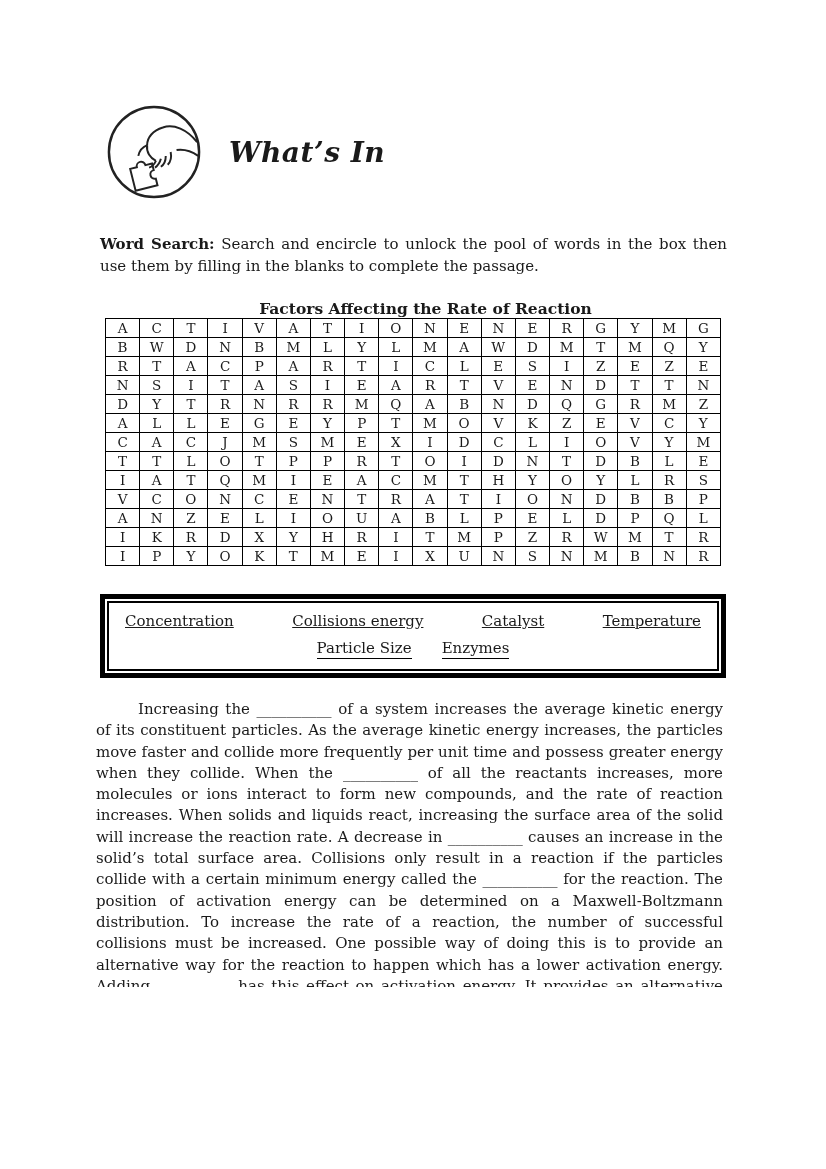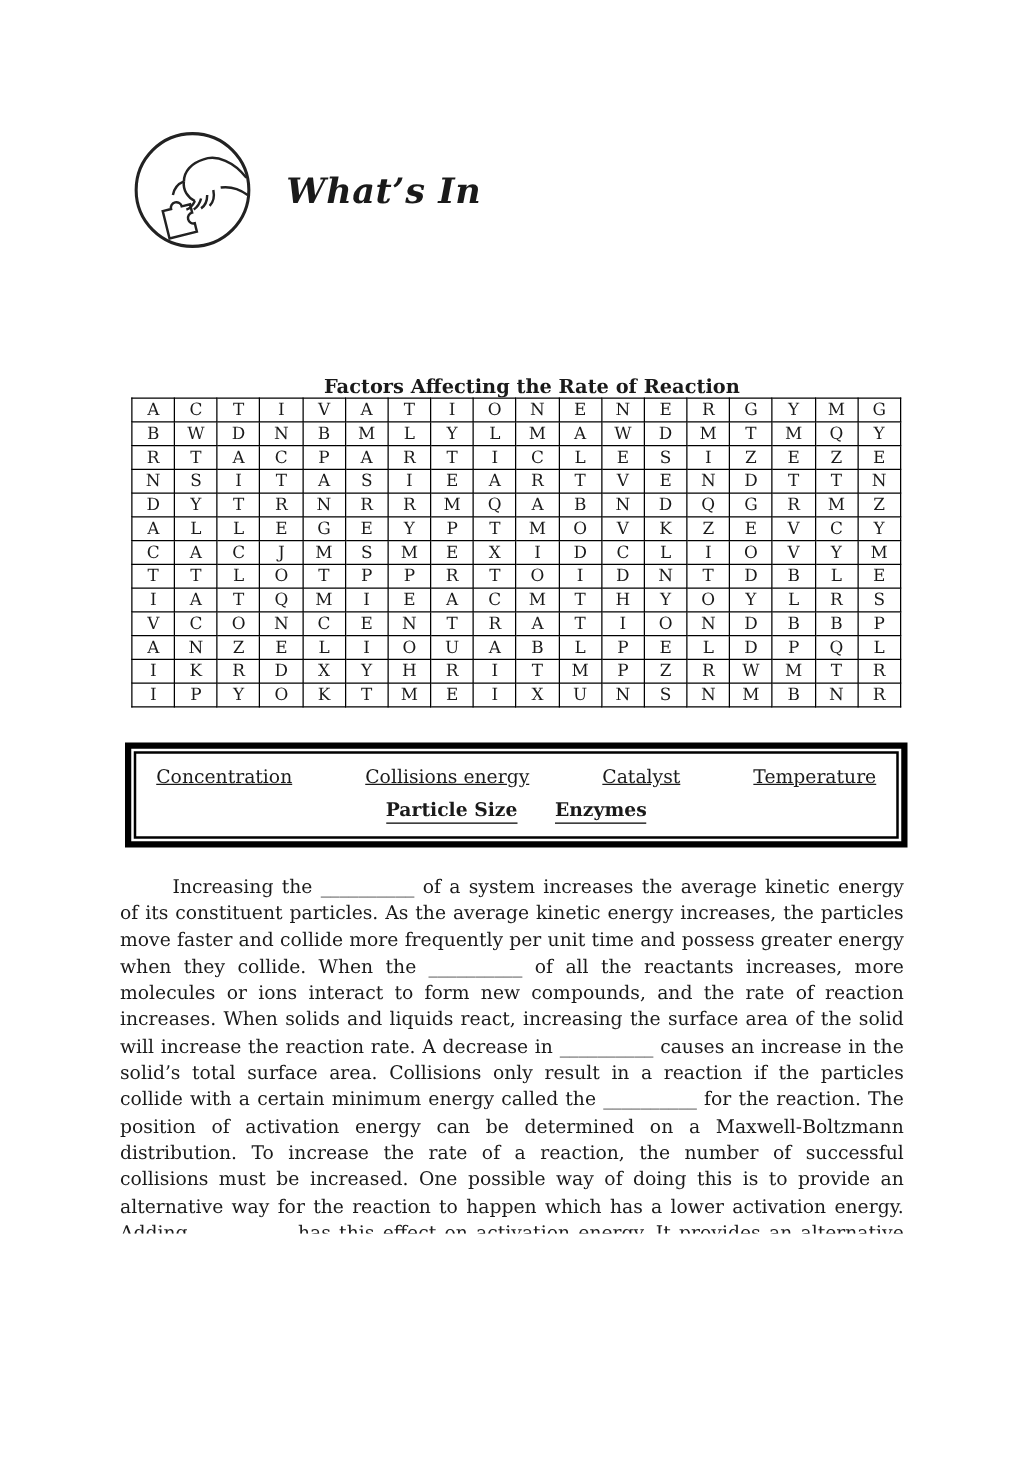--- a/index.html
+++ b/index.html
@@ -71,21 +71,21 @@
     border: 5px solid #000;
     padding: 2px;
     box-sizing: border-box;
   }
   .wordbox-inner {
     border: 2px solid #000;
     padding: 9px 12px 10px 12px;
   }
   .wordbox-row { display: flex; font-size: 15px; }
   .wordbox-row.row1 { justify-content: space-between; padding: 0 4px; text-decoration: underline; }
-  .wordbox-row.row2 { justify-content: center; gap: 30px; margin-top: 9px; font-weight: bold; }
+  .wordbox-row.row2 { justify-content: center; gap: 30px; margin-top: 9px; }
   .wordbox-row.row2 .word { border-bottom: 1px solid #000; padding-bottom: 1px; }
 
   
   .passage {
     position: absolute;
     top: 699px; left: 96px; width: 627px;
     margin: 0;
     font-size: 15px;
     line-height: 21.3px;
     text-align: justify;
@@ -131,20 +131,24 @@
         <path d="M43,43 C38,45 35,49 34,54" fill="none" stroke="#222" stroke-width="2"></path>
 
         <g transform="rotate(-14 40 75)">
           <path d="M28,64 h7 a4.2,4.2 0 1 1 9,0 h7 v7 a4.2,4.2 0 1 0 0,9 v7 h-23 z" fill="none" stroke="#222" stroke-width="2"></path>
         </g>
       </svg>
     </span>
     <h1 class="header-title">What’s In</h1>
   </div>
 
+  <p class="instructions">
+    <strong>Word Search:</strong>
+    <span>Search and encircle to unlock the pool of words in the box then use them by filling in the blanks to complete the passage.</span>
+  </p>
 
   <h2 class="ws-title">Factors Affecting the Rate of Reaction</h2>
 
   <table class="ws-grid">
     <tbody>
         <tr>
           <td>A</td>
           <td>C</td>
           <td>T</td>
           <td>I</td>

